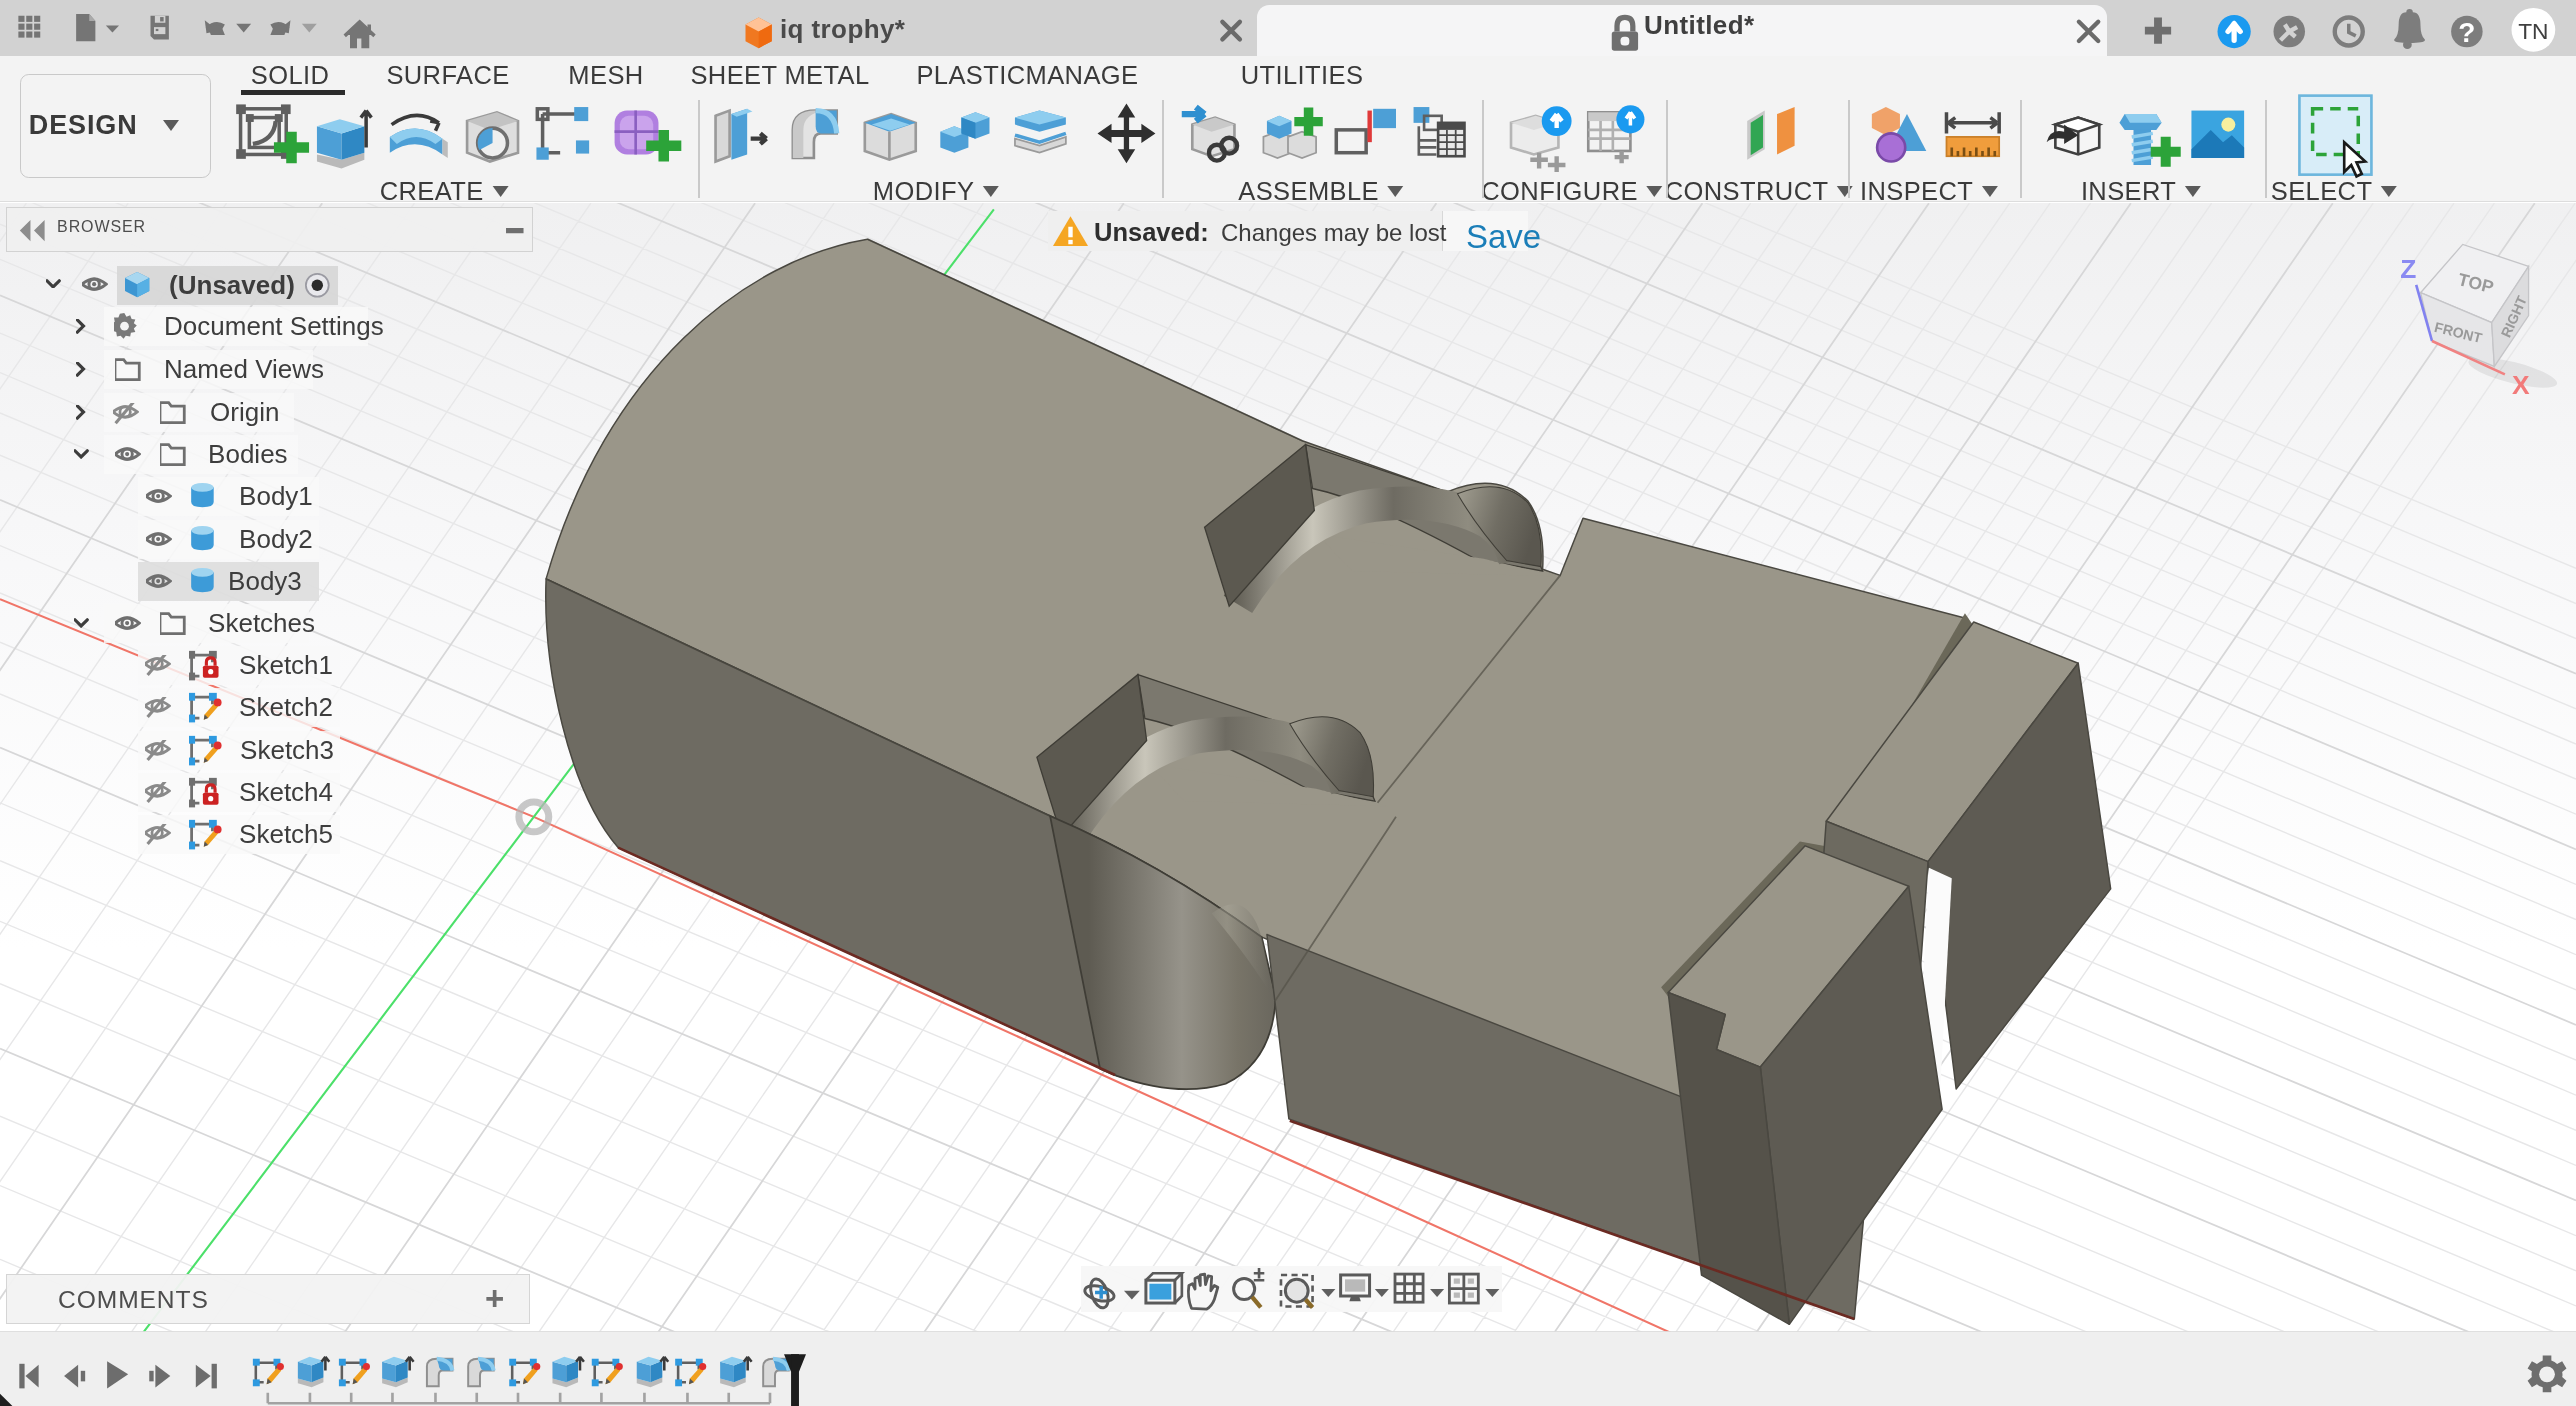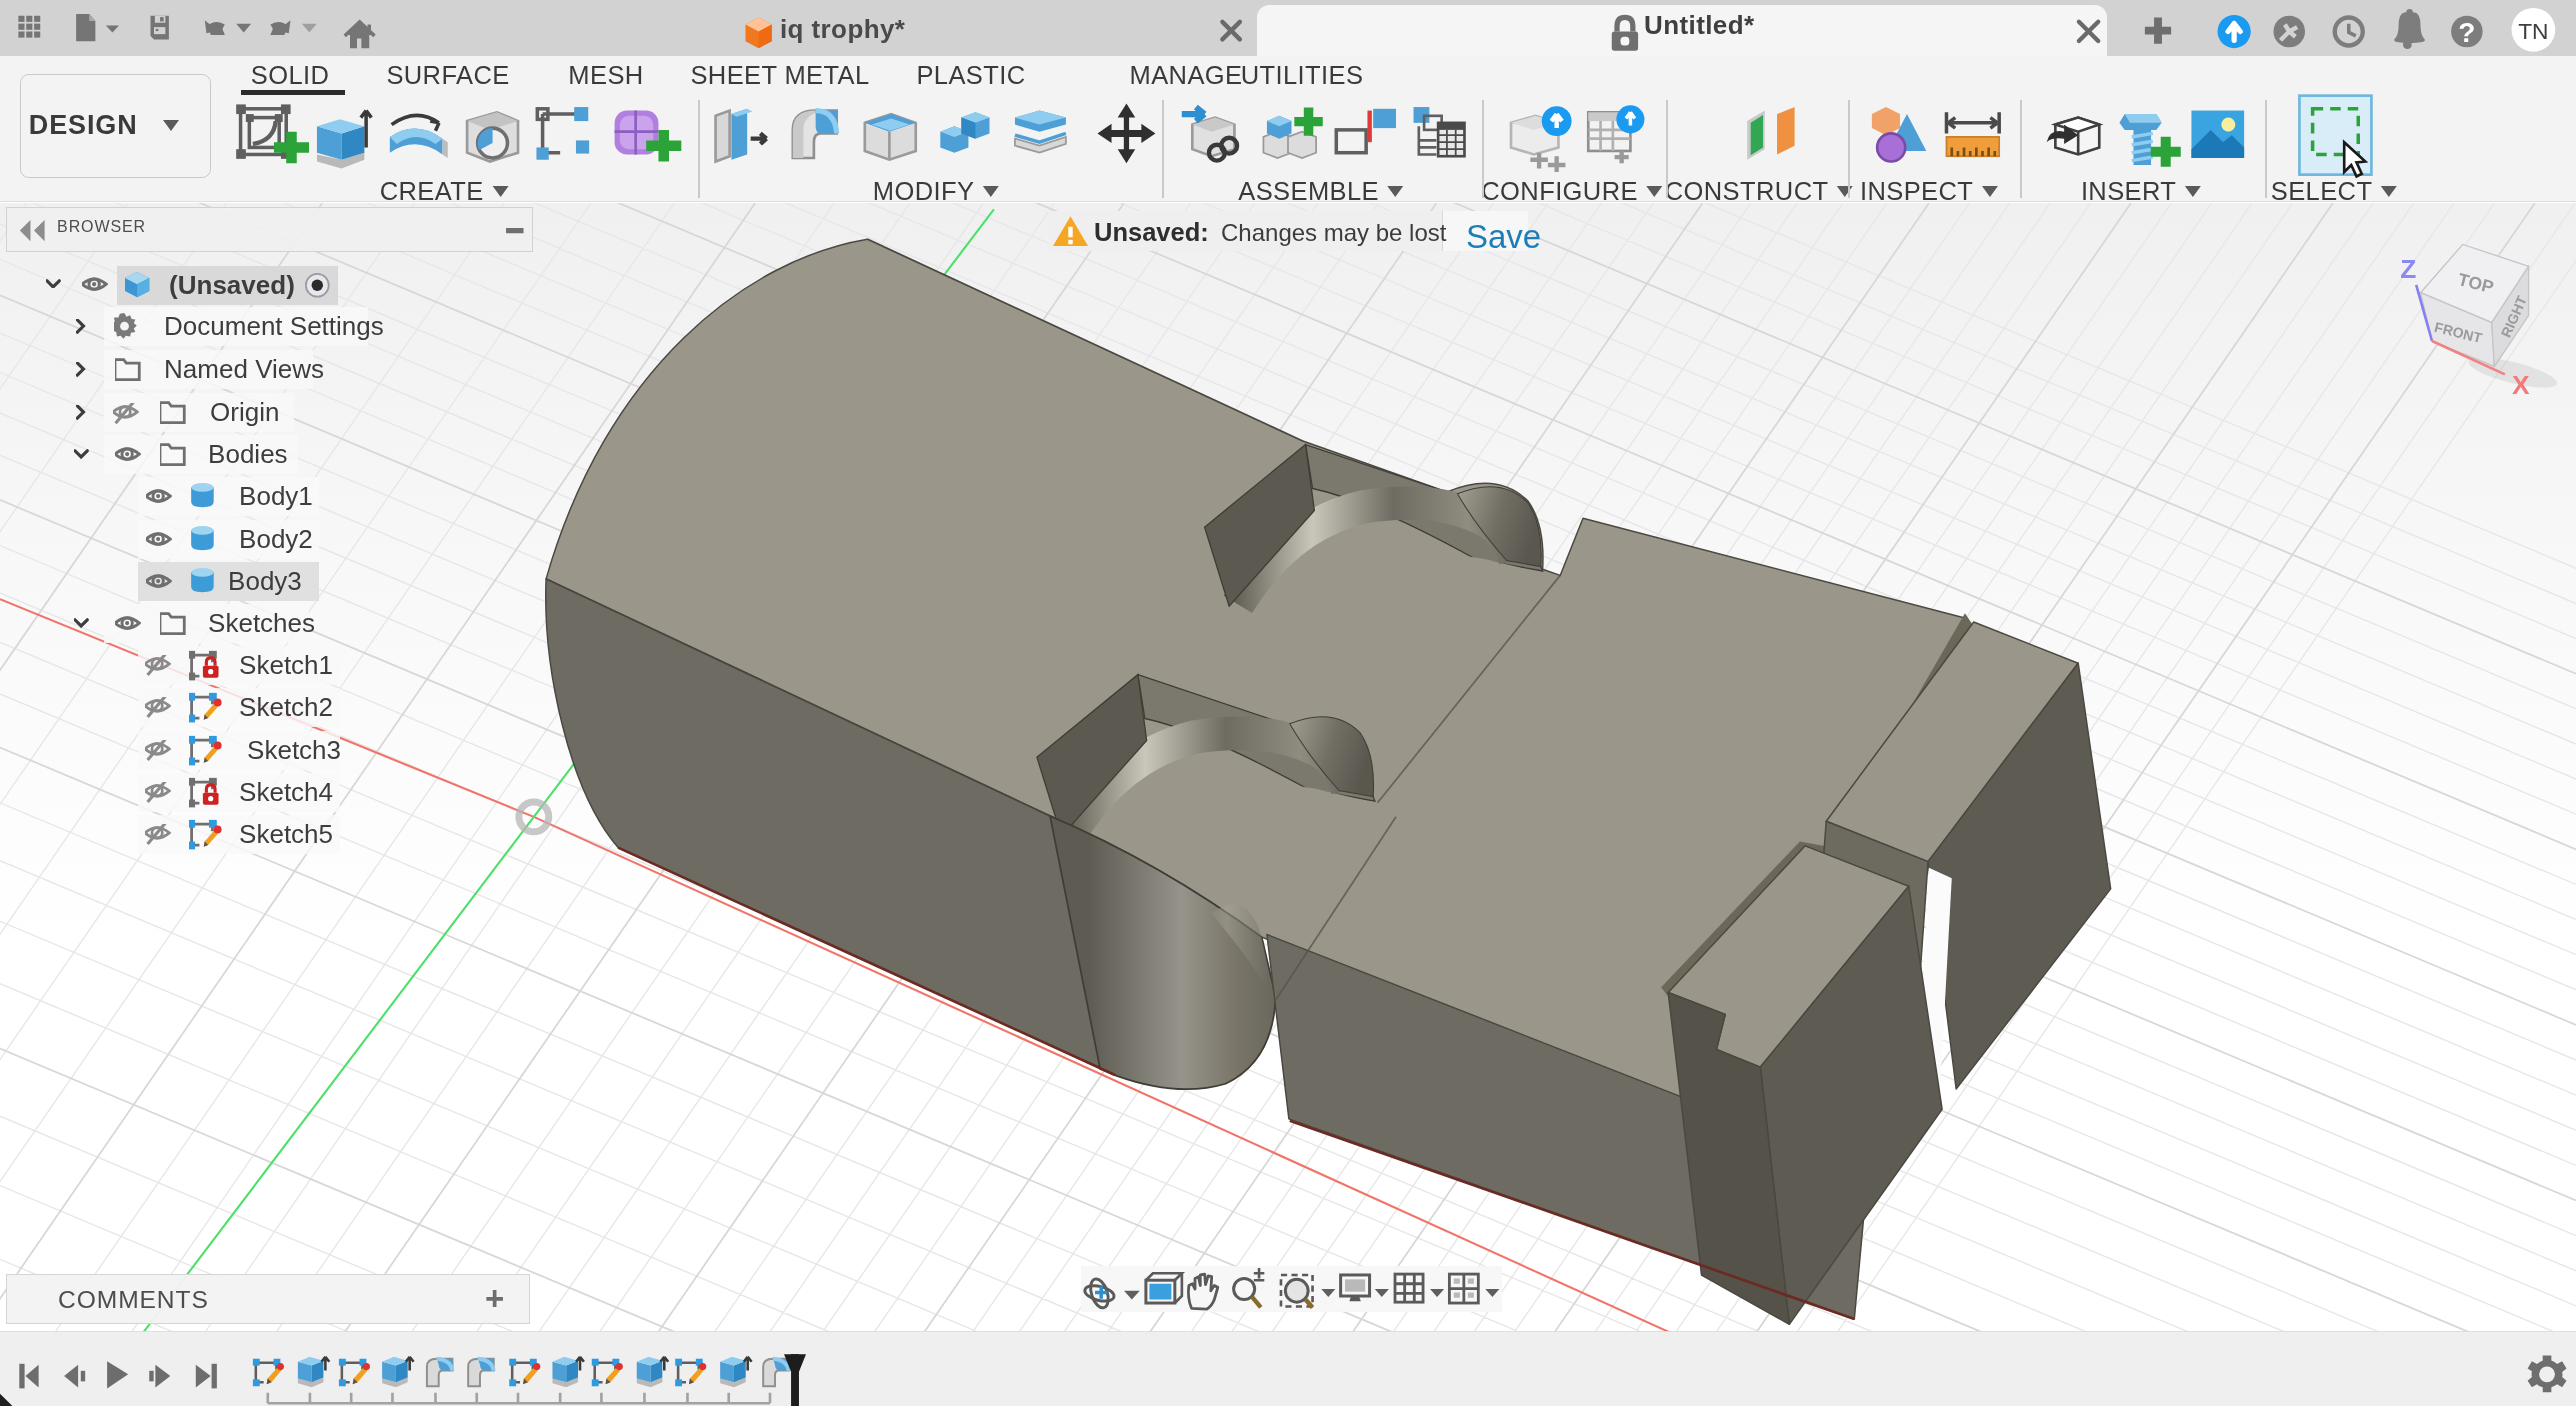--- a/index.html
+++ b/index.html
@@ -136,21 +136,21 @@
   </div>
   <div id="toolbar">
     <div id="designbox">
         <span>DESIGN&nbsp;&nbsp;<i class="gcaret"></i></span>
       </div>
     <div class="rtab" style="left:290px;">SOLID</div>
     <div class="rtab" style="left:448px;">SURFACE</div>
     <div class="rtab" style="left:606px;">MESH</div>
     <div class="rtab" style="left:780px;">SHEET METAL</div>
     <div class="rtab" style="left:971px;">PLASTIC</div>
-    <div class="rtab" style="left:1186px;">MANAGE</div>
+    <div class="rtab" style="left:1082px;">MANAGE</div>
     <div class="rtab" style="left:1302px;">UTILITIES</div>
     <div id="solidline"></div>
     <div class="glabel" style="left:444px;">CREATE<i class="gcaret"></i></div>
     <div class="glabel" style="left:936px;">MODIFY<i class="gcaret"></i></div>
     <div class="glabel" style="left:1321px;">ASSEMBLE<i class="gcaret"></i></div>
     <div class="glabel" style="left:1572px;">CONFIGURE<i class="gcaret"></i></div>
     <div class="glabel" style="left:1759px;">CONSTRUCT<i class="gcaret"></i></div>
     <div class="glabel" style="left:1929px;">INSPECT<i class="gcaret"></i></div>
     <div class="glabel" style="left:2141px;">INSERT<i class="gcaret"></i></div>
     <div class="glabel" style="left:2334px;">SELECT<i class="gcaret"></i></div>
@@ -689,21 +689,21 @@
         <span class="btxt" style="left:233px;">Sketch2</span>
       </div>
       <div class="brow" style="left:0;top:524px;width:527px;">
         <div class="rowbg" style="left:132px;width:202px;"></div>
         <svg class="ric" style="left:139px;top:8.8px;" width="26" height="24.6" viewBox="0 0 30 28">
             <use href="#s-eyeoff"></use>
           </svg>
         <svg class="ric" style="left:183px;top:3.5px;" width="33" height="33" viewBox="0 0 38 38">
             <use href="#s-skpen"></use>
           </svg>
-        <span class="btxt" style="left:241px;">Sketch3</span>
+        <span class="btxt" style="left:234px;">Sketch3</span>
       </div>
       <div class="brow" style="left:0;top:566px;width:527px;">
         <div class="rowbg" style="left:132px;width:202px;"></div>
         <svg class="ric" style="left:139px;top:8.8px;" width="26" height="24.6" viewBox="0 0 30 28">
             <use href="#s-eyeoff"></use>
           </svg>
         <svg class="ric" style="left:183px;top:3.5px;" width="33" height="33" viewBox="0 0 38 38">
             <use href="#s-sklock"></use>
           </svg>
         <span class="btxt" style="left:233px;">Sketch4</span>

